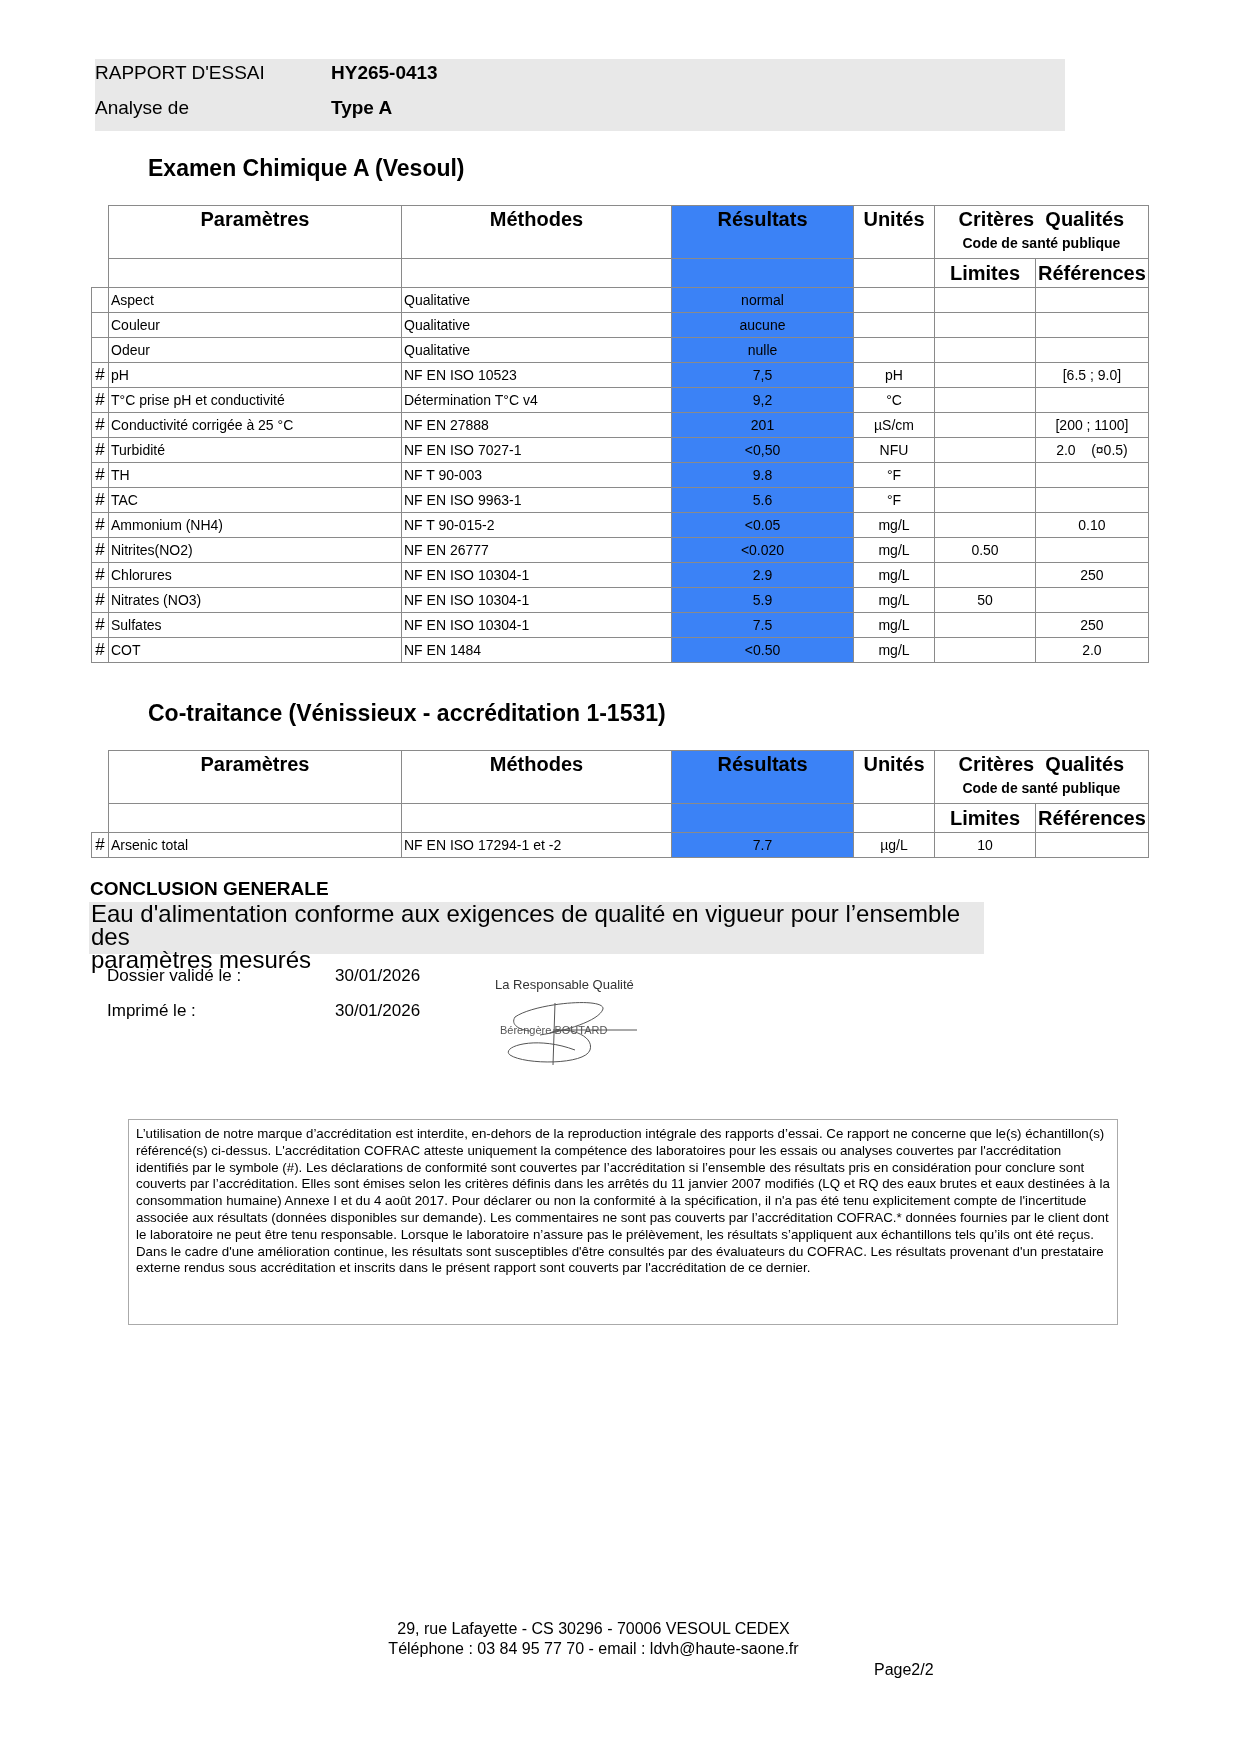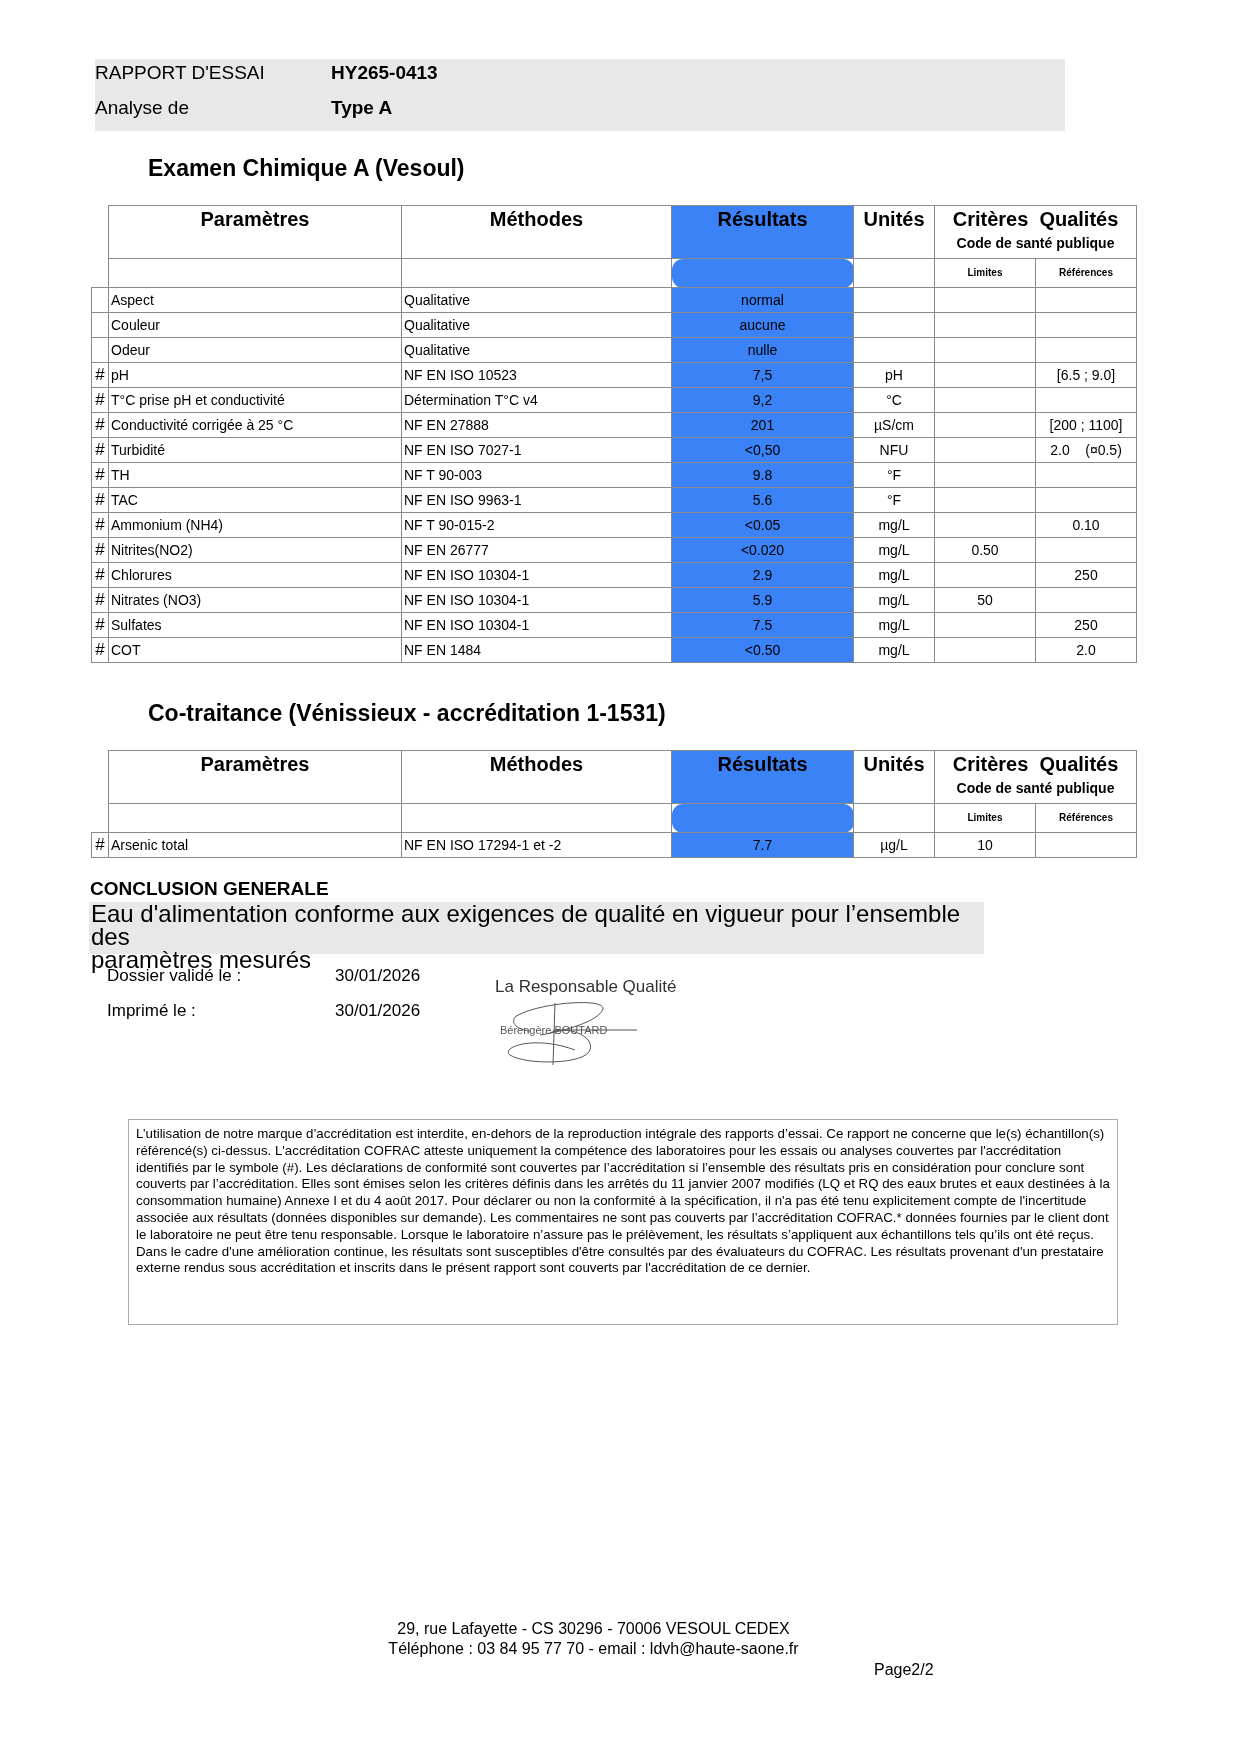--- a/index.html
+++ b/index.html
@@ -17,30 +17,30 @@
   table.res td.hash { width: 16px; text-align: center; font-size: 17px; padding: 0; }
   table.res td.par { width: 288px; }
   table.res td.met { width: 265px; }
   table.res td.res-c { width: 177px; background: #3b82f6; text-align: center; }
   table.res td.uni { width: 76px; text-align: center; }
   table.res td.lim { width: 96px; text-align: center; }
   table.res td.ref { width: 96px; text-align: center; }
   table.res tr.h1 td { height: 52px; vertical-align: top; font-weight: bold; font-size: 20px; line-height: 26px; }
   table.res tr.h1 td.crit { text-align: center; padding: 0; }
   table.res tr.h1 td.crit .sub { font-size: 14px; line-height: 22px; }
-  table.res tr.h2 td { height: 28px; font-weight: bold; font-size: 10px; border-radius: 11px; }
+  table.res tr.h2 td { height: 28px; font-weight: bold; font-size: 20px; }
   table.res tr.h1 td.hash, table.res tr.h2 td.hash { border: none; }
 
   .conclusion-title { position: absolute; left: 90px; top: 878px; font-size: 19px; font-weight: bold; }
   .conclusion-box { position: absolute; left: 89px; top: 902px; width: 893px; height: 52px; background: #e8e8e8; font-size: 24px; line-height: 23px; padding-left: 2px; }
 
   .dates { position: absolute; left: 107px; font-size: 17px; }
   .dates .v { position: absolute; left: 228px; white-space: nowrap; }
 
-  .sig-title { position: absolute; left: 495px; top: 977px; font-size: 17px; color: #333; }
+  .sig-title { position: absolute; left: 495px; top: 977px; font-size: 13px; color: #333; }
   .signature { position: absolute; left: 495px; top: 995px; width: 150px; height: 75px; }
 
   .disclaimer { position: absolute; left: 128px; top: 1119px; width: 990px; height: 206px; border: 1px solid #aaa; box-sizing: border-box; padding: 6px 6px 0 7px; font-size: 13.3px; line-height: 16.8px; }
 
   .footer { position: absolute; left: 0; width: 1187px; text-align: center; font-size: 16px; }
   .page-num { position: absolute; left: 874px; top: 1661px; font-size: 16px; }
 </style>
 </head>
 <body>
 

